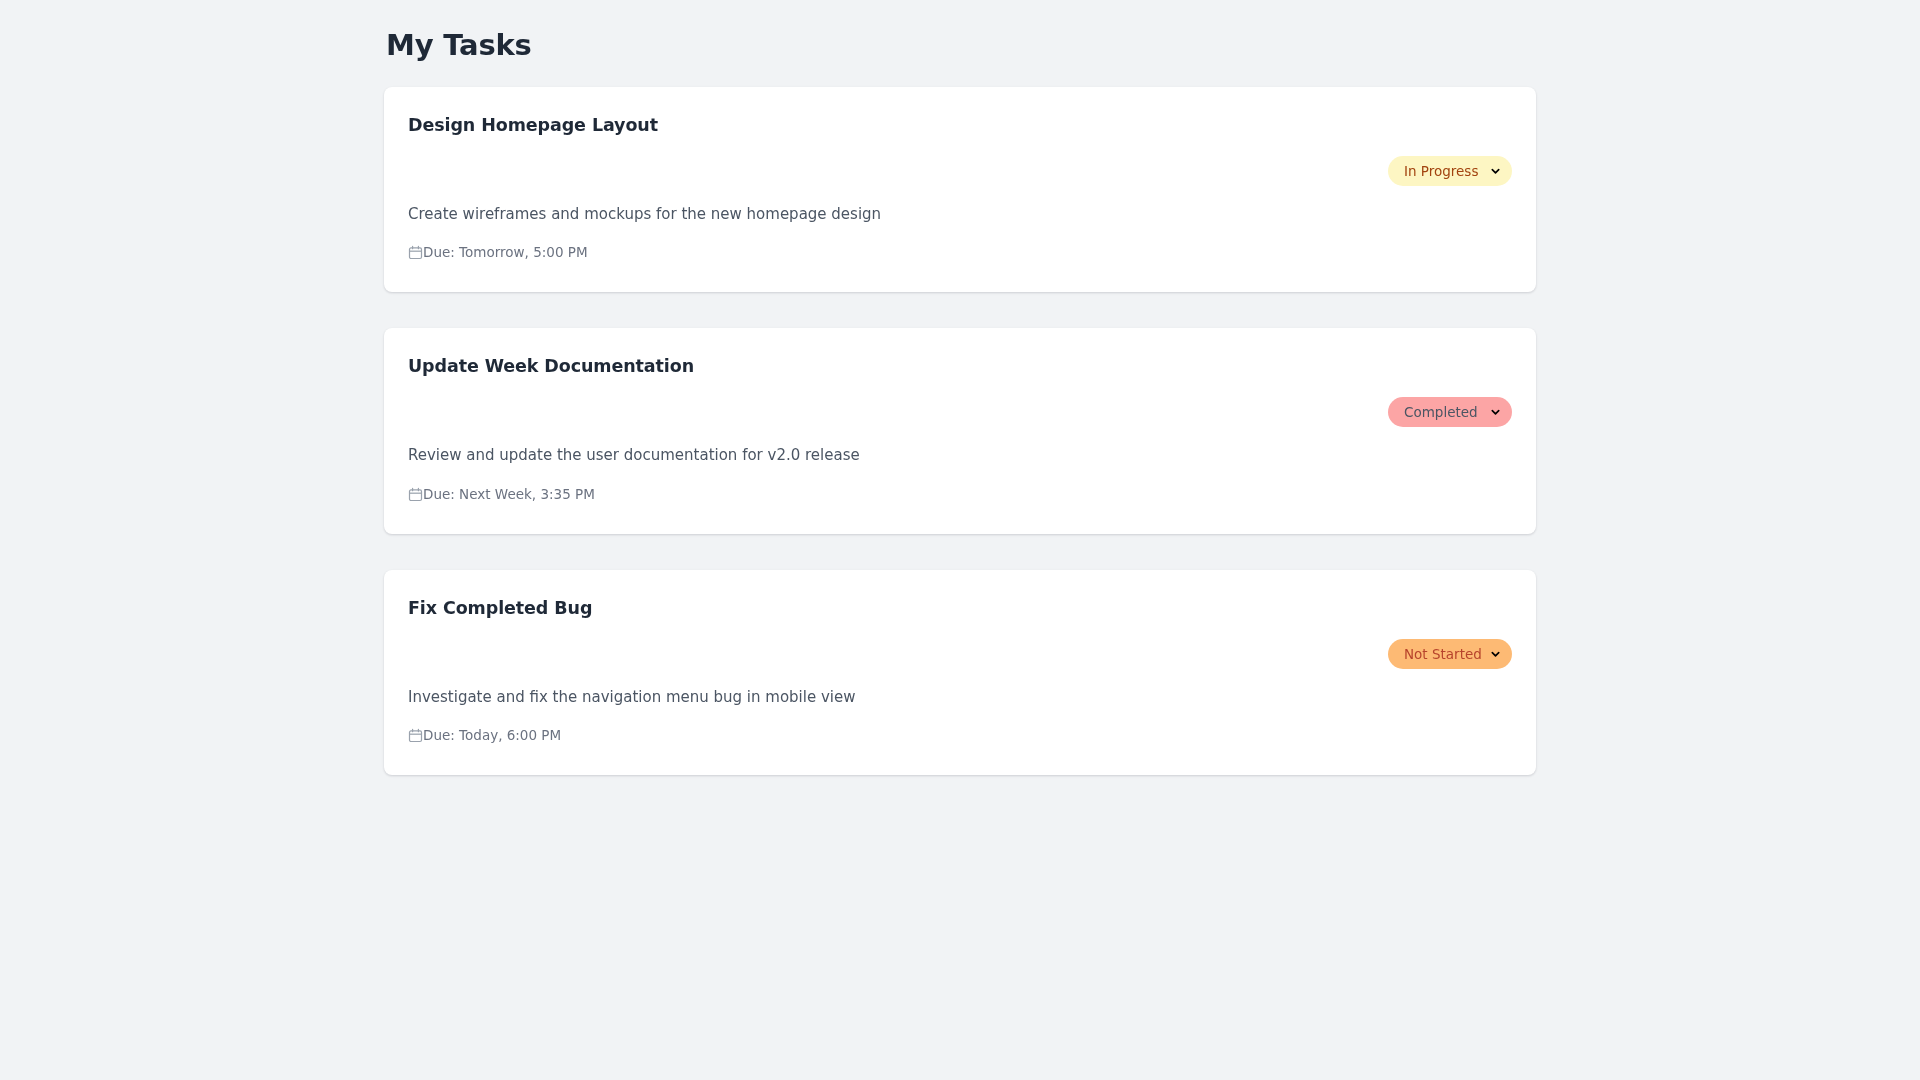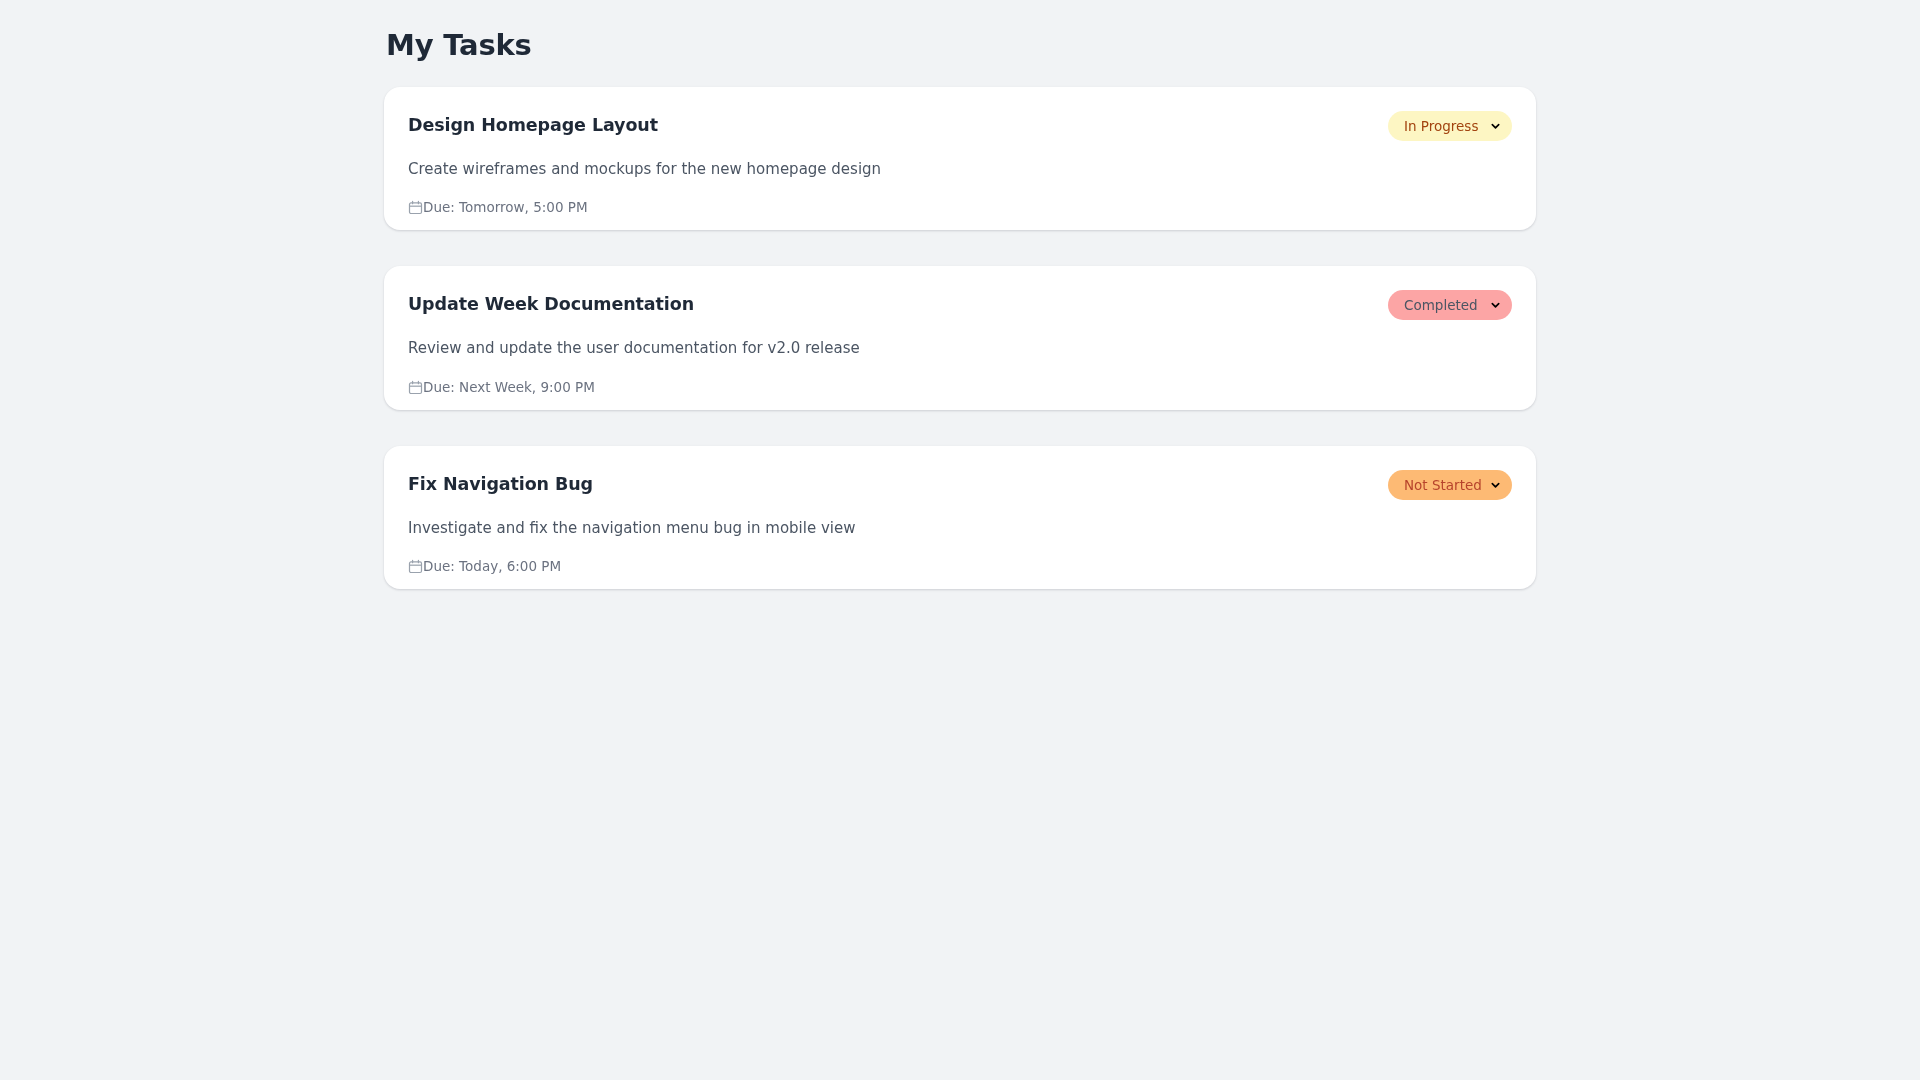--- a/index.html
+++ b/index.html
@@ -36,22 +36,22 @@
   }
 
   .task-list {
     display: flex;
     flex-direction: column;
     gap: 36px;
   }
 
   .task-card {
     background: #ffffff;
-    border-radius: 16px;
-    padding: 24px 24px 15px 24px;
+    border-radius: 8px;
+    padding: 24px 24px 32px 24px;
     box-shadow: 0 1px 3px rgba(16, 24, 40, 0.10),
                 0 1px 2px rgba(16, 24, 40, 0.06);
     position: relative;
   }
 
   .card-head {
     display: flex;
     align-items: flex-start;
     justify-content: space-between;
     gap: 24px;
@@ -125,20 +125,21 @@
   .status-select.not-started {
     background-color: #fdba74;
     color: #b7442c;
   }
 
   .select-wrap {
     position: relative;
     flex: none;
     display: inline-flex;
     align-items: center;
+    margin-top: 45px;
   }
 
   .select-chevron {
     position: absolute;
     right: 11px;
     top: 50%;
     transform: translateY(-50%);
     width: 11px;
     height: 11px;
     pointer-events: none;
@@ -186,27 +187,27 @@
             </svg>
           </span>
         </div>
         <div class="task-desc">Review and update the user documentation for v2.0 release</div>
         <div class="due-row">
           <svg class="cal-icon" viewBox="0 0 16 16">
             <rect x="1.6" y="3.1" width="12.8" height="11.3" rx="1.6" fill="none" stroke="currentColor" stroke-width="1.3"></rect>
             <path d="M1.6 6.6 H14.4" stroke="currentColor" stroke-width="1.3"></path>
             <path d="M4.9 1.5 V4.0 M11.1 1.5 V4.0" stroke="currentColor" stroke-width="1.3" stroke-linecap="round"></path>
           </svg>
-          <span class="due-text">Due: Next Week, 9:00 PM</span>
+          <span class="due-text">Due: Next Week, 3:35 PM</span>
         </div>
       </div>
 
       <div class="task-card">
         <div class="card-head">
-          <div class="task-title">Fix Navigation Bug</div>
+          <div class="task-title">Fix Completed Bug</div>
           <span class="select-wrap">
             <select class="status-select not-started"><option value="Not Started">Not Started</option><option value="In Progress">In Progress</option><option value="Completed">Completed</option></select>
             <svg class="select-chevron" viewBox="0 0 12 12">
               <path d="M2.5 4.5 L6 8 L9.5 4.5" fill="none" stroke="currentColor" stroke-width="1.8" stroke-linecap="round" stroke-linejoin="round"></path>
             </svg>
           </span>
         </div>
         <div class="task-desc">Investigate and fix the navigation menu bug in mobile view</div>
         <div class="due-row">
           <svg class="cal-icon" viewBox="0 0 16 16">

